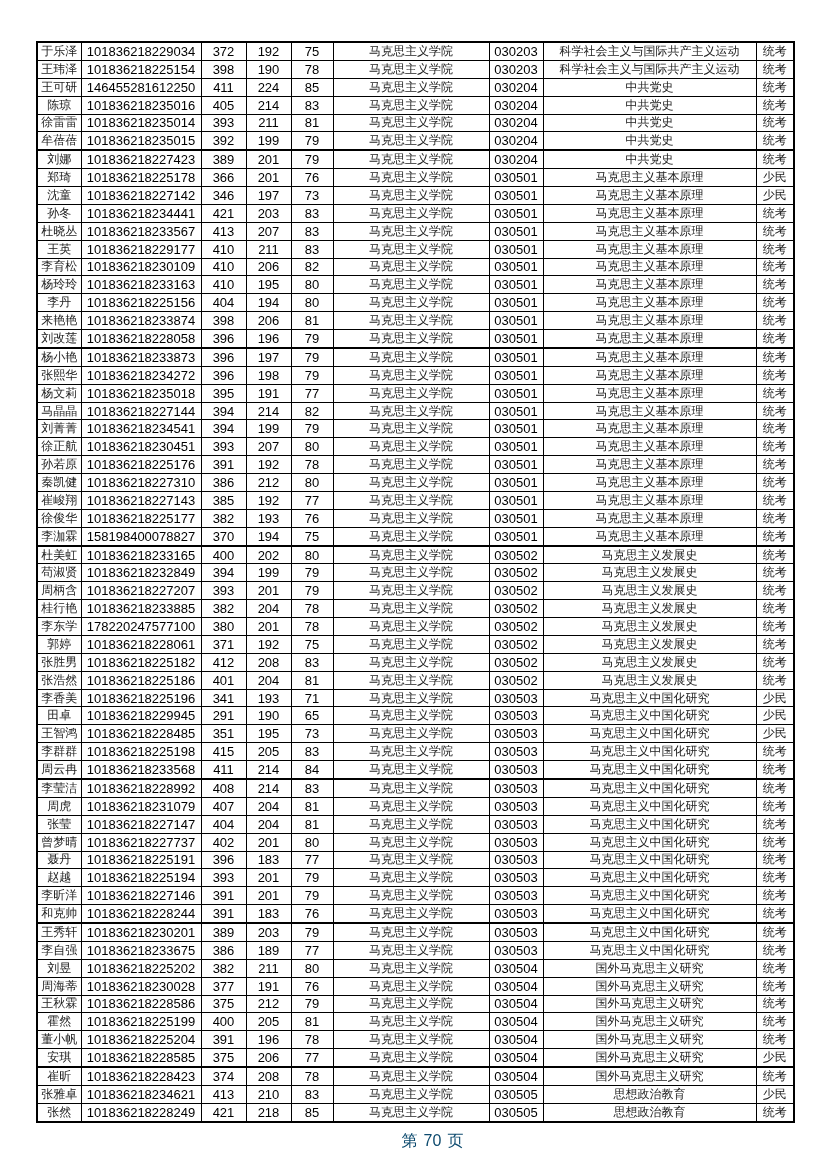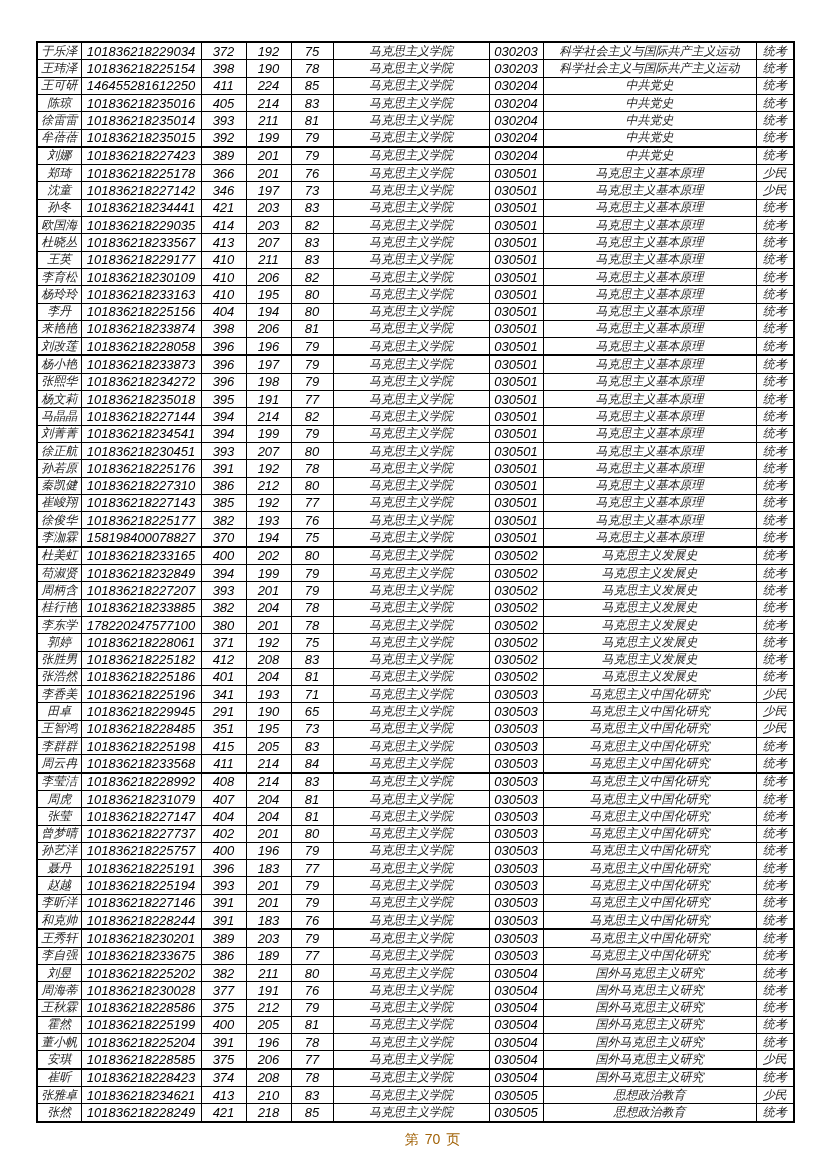--- a/index.html
+++ b/index.html
@@ -10,21 +10,20 @@
     overflow:hidden;
     font-family:"Liberation Sans","DejaVu Sans",sans-serif;
   }
   table.results{
     position:absolute;
     left:36px;top:41px;
     width:757px;height:1082px;
     border-collapse:collapse;
     table-layout:fixed;
     border:2px solid #000;
-    font-style:italic;
   }
   table.results td{
     border:1px solid #000;
     padding:0;
     text-align:center;
     vertical-align:middle;
     white-space:nowrap;
     overflow:hidden;
     height:16px;
     line-height:15px;
@@ -39,22 +38,22 @@
     font-family:"Liberation Sans","DejaVu Sans",sans-serif;
     font-size:13px;
     color:#000;
   }
   .footer{
     position:absolute;
     left:0;right:0;
     top:1131px;
     text-align:center;
     padding-left:38px;
-    font-size:14px;
-    color:#a16207;
+    font-size:16px;
+    color:#0c4a6e;
   }
   .footer .zh-f{font-family:"Liberation Serif","DejaVu Serif",serif;}
   .footer .num-f{font-family:"Liberation Sans","DejaVu Sans",sans-serif;}
   .footer span{margin:0 3px;}
 </style>
 </head>
 <body>
 
 <div class="page">
 
@@ -175,31 +174,20 @@
           <td class="num">101836218234441</td>
           <td class="num">421</td>
           <td class="num">203</td>
           <td class="num">83</td>
           <td class="zh">马克思主义学院</td>
           <td class="num">030501</td>
           <td class="zh">马克思主义基本原理</td>
           <td class="zh">统考</td>
         </tr>
         <tr>
-          <td class="zh">欧国海</td>
-          <td class="num">101836218229035</td>
-          <td class="num">414</td>
-          <td class="num">203</td>
-          <td class="num">82</td>
-          <td class="zh">马克思主义学院</td>
-          <td class="num">030501</td>
-          <td class="zh">马克思主义基本原理</td>
-          <td class="zh">统考</td>
-        </tr>
-        <tr>
           <td class="zh">杜晓丛</td>
           <td class="num">101836218233567</td>
           <td class="num">413</td>
           <td class="num">207</td>
           <td class="num">83</td>
           <td class="zh">马克思主义学院</td>
           <td class="num">030501</td>
           <td class="zh">马克思主义基本原理</td>
           <td class="zh">统考</td>
         </tr>
@@ -565,31 +553,20 @@
           <td class="num">030503</td>
           <td class="zh">马克思主义中国化研究</td>
           <td class="zh">统考</td>
         </tr>
         <tr>
           <td class="zh">曾梦晴</td>
           <td class="num">101836218227737</td>
           <td class="num">402</td>
           <td class="num">201</td>
           <td class="num">80</td>
-          <td class="zh">马克思主义学院</td>
-          <td class="num">030503</td>
-          <td class="zh">马克思主义中国化研究</td>
-          <td class="zh">统考</td>
-        </tr>
-        <tr>
-          <td class="zh">孙艺洋</td>
-          <td class="num">101836218225757</td>
-          <td class="num">400</td>
-          <td class="num">196</td>
-          <td class="num">79</td>
           <td class="zh">马克思主义学院</td>
           <td class="num">030503</td>
           <td class="zh">马克思主义中国化研究</td>
           <td class="zh">统考</td>
         </tr>
         <tr>
           <td class="zh">聂丹</td>
           <td class="num">101836218225191</td>
           <td class="num">396</td>
           <td class="num">183</td>

